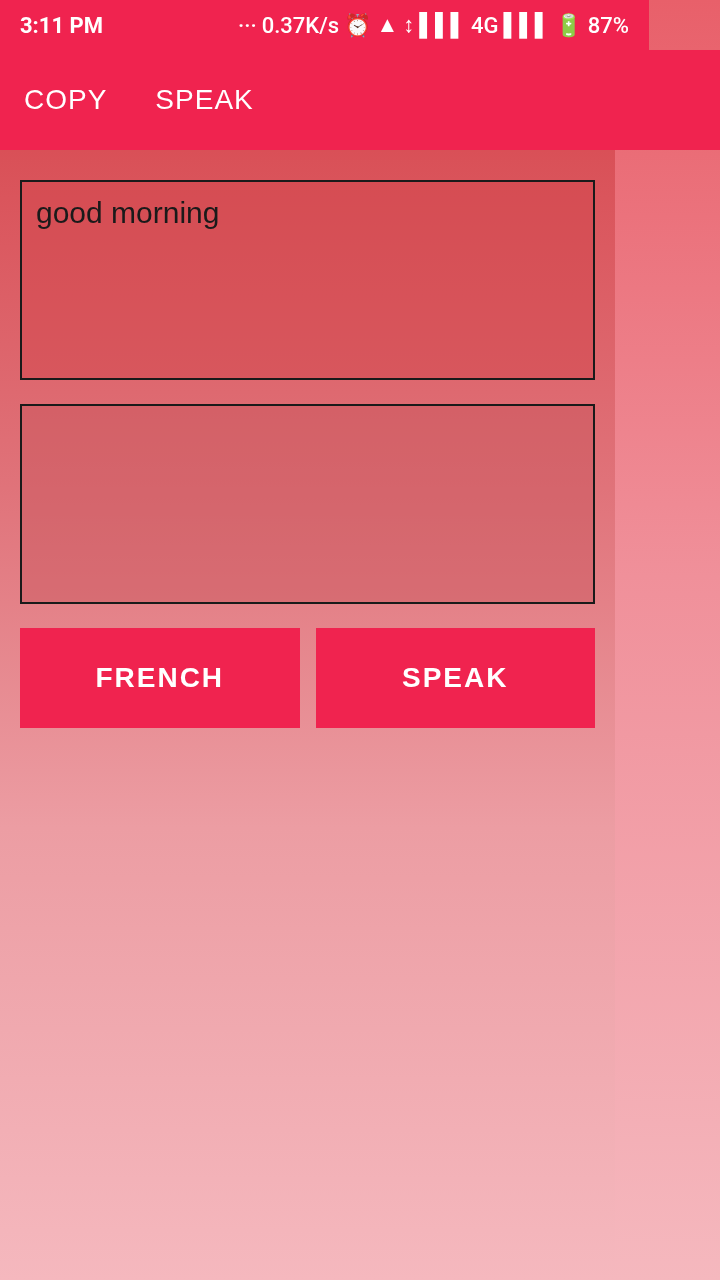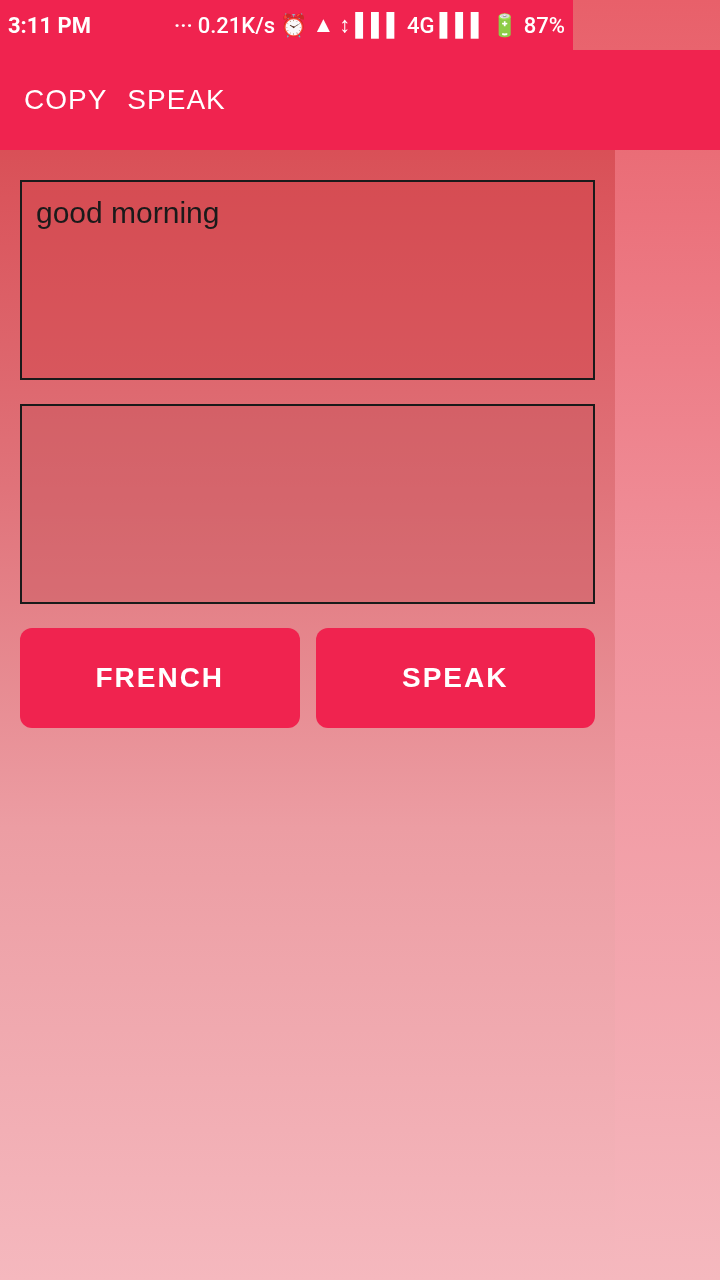--- a/index.html
+++ b/index.html
@@ -8,27 +8,27 @@
     body {
       width: 720px;
       min-height: 1280px;
       font-family: 'Roboto', Arial, sans-serif;
       background: linear-gradient(to bottom, #e8606a 0%, #f0909a 45%, #f5b8be 100%);
       overflow-x: hidden;
     }
 
     
     .status-bar {
-      width: 573px;
+      width: 649px;
       height: 50px;
       background-color: #f0234f;
       display: flex;
       align-items: center;
       justify-content: space-between;
-      padding: 0 8px;
+      padding: 0 20px;
       color: white;
       font-size: 22px;
       font-weight: 500;
     }
 
     .status-left {
       font-size: 22px;
       font-weight: bold;
     }
 
@@ -50,21 +50,21 @@
     }
 
     .app-title {
       color: white;
       font-size: 34px;
       font-weight: 400;
     }
 
     .app-bar-actions {
       display: flex;
-      gap: 20px;
+      gap: 48px;
       align-items: flex-end;
     }
 
     .action-btn {
       color: white;
       font-size: 28px;
       font-weight: 500;
       background: none;
       border: none;
       cursor: pointer;
@@ -125,31 +125,31 @@
     .translate-btn {
       flex: 1;
       height: 100px;
       background-color: #f0234f;
       color: white;
       font-size: 28px;
       font-weight: bold;
       border: none;
       cursor: pointer;
       letter-spacing: 2px;
-      border-radius: 12px;
+      border-radius: 0;
     }
   </style>
 </head>
 <body>
 
 <div class="status-bar">
   <span class="status-left">3:11 PM</span>
   <div class="status-icons">
     <span>···</span>
-    <span>0.21K/s</span>
+    <span>0.37K/s</span>
     <span>⏰</span>
     <span>▲</span>
     <span>↕</span>
     <span>▌▌▌</span>
     <span>4G</span>
     <span>▌▌▌</span>
     <span>🔋</span>
     <span>87%</span>
   </div>
 </div>

